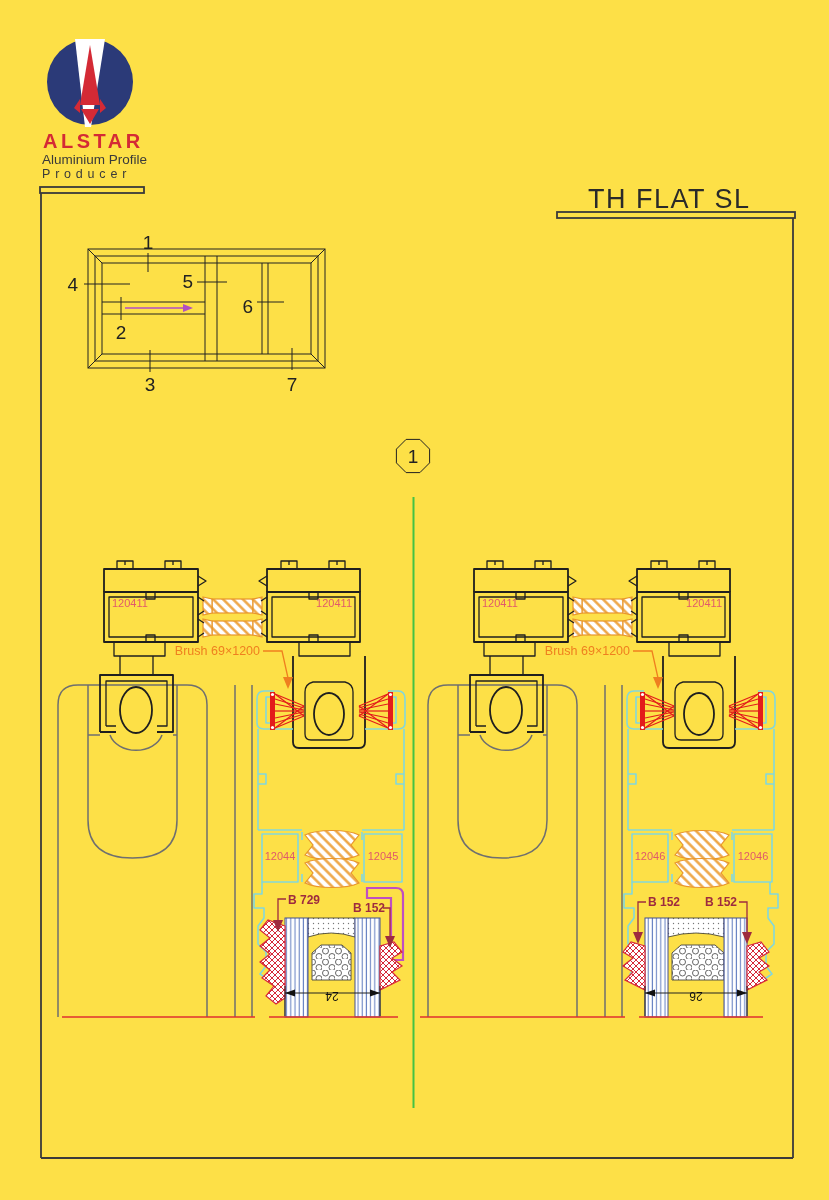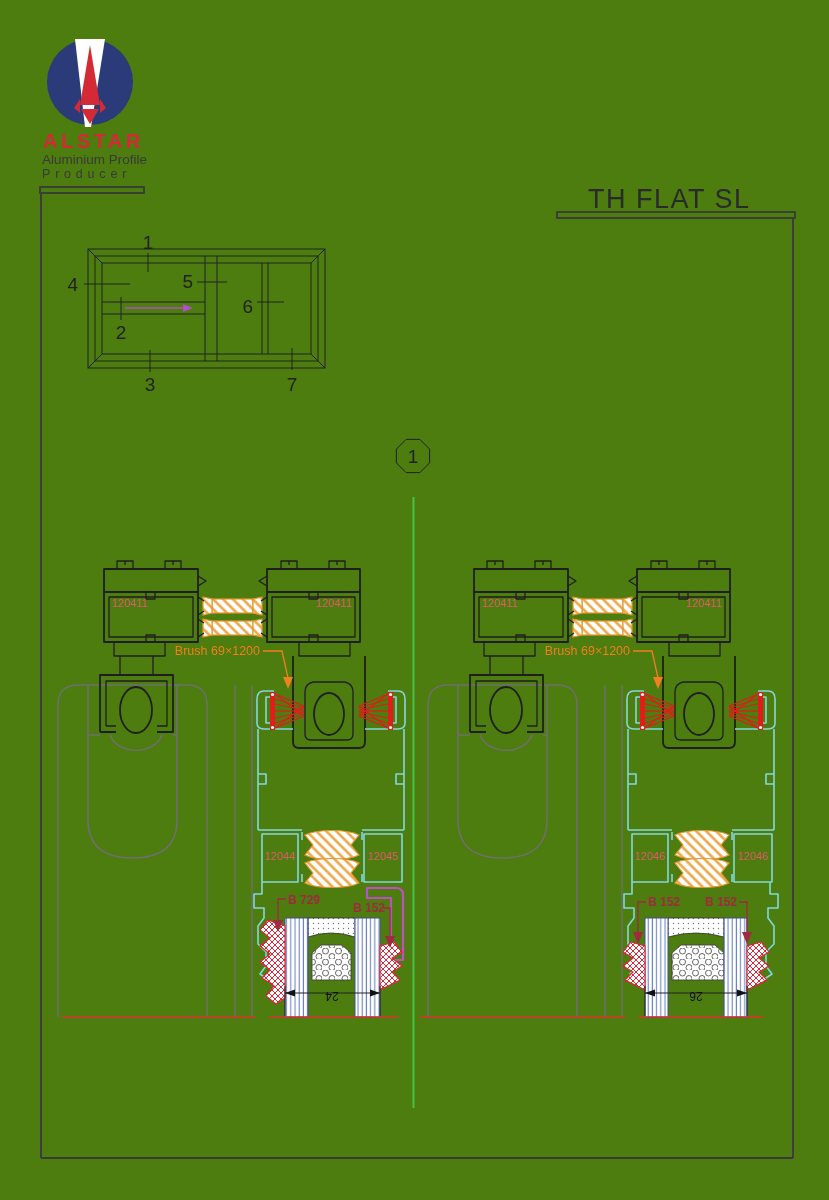--- a/index.html
+++ b/index.html
@@ -1,16 +1,16 @@
 <!DOCTYPE html>
 <html><head>
 <meta charset="utf-8">
 <style>
   html,body{margin:0;padding:0;background:#fff;}
-  .page{position:relative;width:829px;height:1200px;background:#4d7c0f;overflow:hidden;}
+  .page{position:relative;width:829px;height:1200px;background:#fde047;overflow:hidden;}
   svg{display:block;}
   text{font-family:"Liberation Sans",sans-serif;}
   .k{stroke:#1f1f1f;stroke-width:1.8;fill:none;stroke-linejoin:round;}
   .k2{stroke:#1f1f1f;stroke-width:1.3;fill:none;stroke-linejoin:round;}
   .gy{stroke:#6f6f6f;stroke-width:1.5;fill:none;}
   .cy{stroke:#82d7dc;stroke-width:1.6;fill:none;stroke-linejoin:round;}
   .thin{stroke:#222;stroke-width:1;fill:none;}
   .frame{stroke:#3a3a3a;stroke-width:1.8;fill:none;}
   .lblR{fill:#e05a6a;font-size:11px;}
   .lblB{fill:#9e2b3f;font-size:12px;font-weight:bold;}

